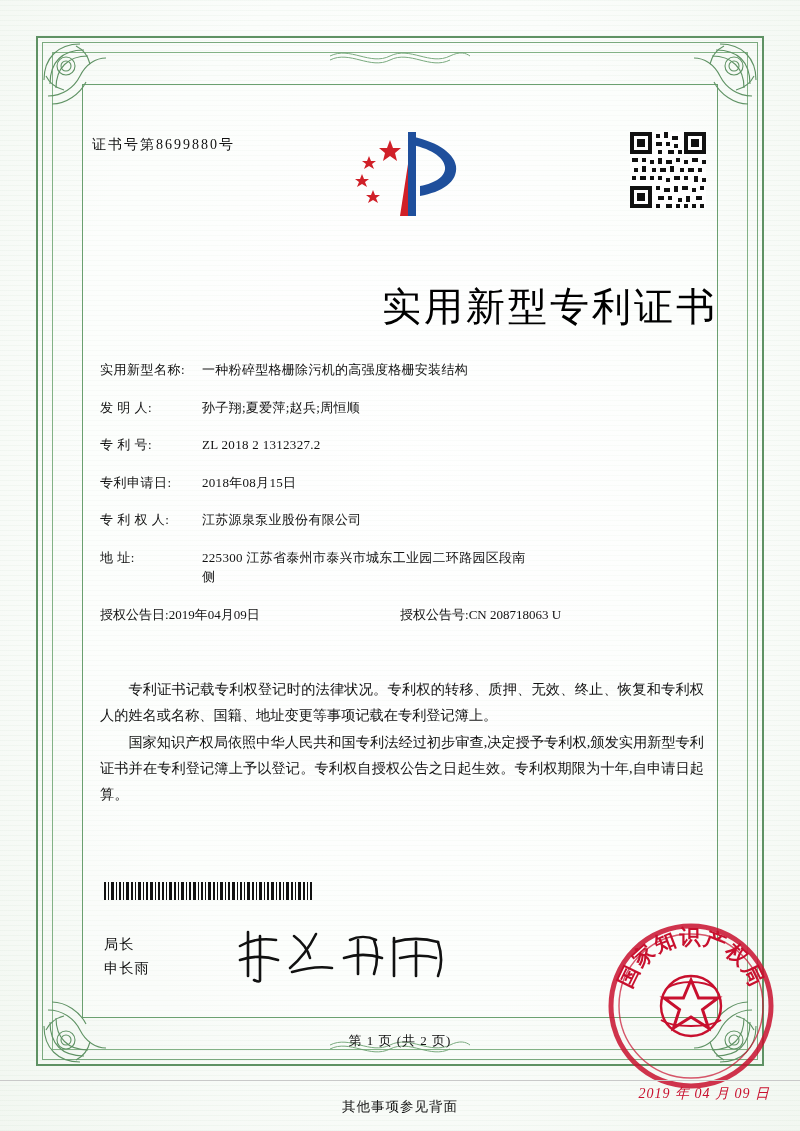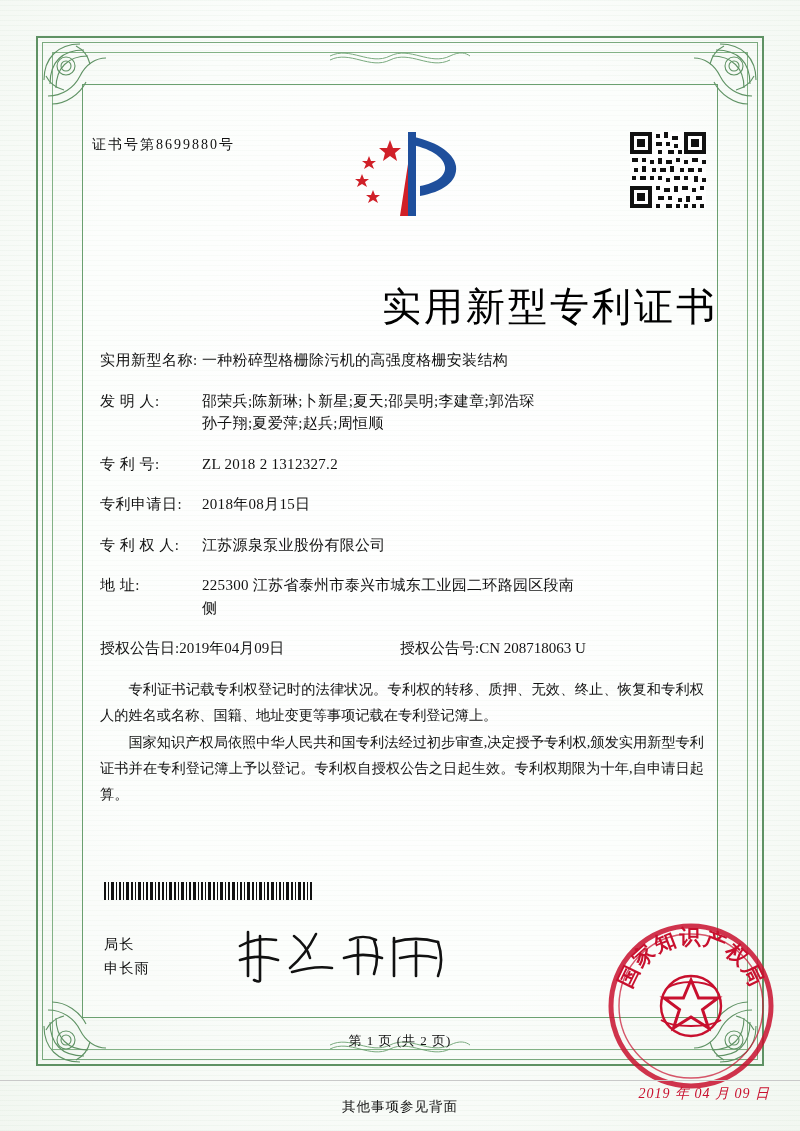--- a/index.html
+++ b/index.html
@@ -121,23 +121,23 @@
     font-weight: normal;
     letter-spacing: 3px;
     color: #000;
     font-family: "DejaVu Serif", "Liberation Serif", serif;
     margin-top: 36px;
   }
 
   .fields {
     position: absolute;
     left: 18px;
-    top: 265px;
+    top: 276px;
     width: 600px;
-    font-size: 15px;
+    font-size: 13px;
     line-height: 1.5;
     color: #111;
   }
   .row {
     display: flex;
     margin-bottom: 18px;
     align-items: flex-start;
   }
   .row .lbl {
     flex: 0 0 auto;
@@ -437,21 +437,20 @@
     <div class="fields">
 
       <div class="row">
         <div class="lbl lbl-w-inv">实用新型名称:</div>
         <div class="val">一种粉碎型格栅除污机的高强度格栅安装结构</div>
       </div>
 
       <div class="row inventors">
         <div class="lbl lbl-w-inv">发 明 人:</div>
         <div class="val">
-          <span>邵荣兵;陈新琳;卜新星;夏天;邵昊明;李建章;郭浩琛</span>
           <span class="line2">孙子翔;夏爱萍;赵兵;周恒顺</span>
         </div>
       </div>
 
       <div class="row">
         <div class="lbl lbl-w-pat">专 利 号:</div>
         <div class="val">ZL 2018 2 1312327.2</div>
       </div>
 
       <div class="row">

